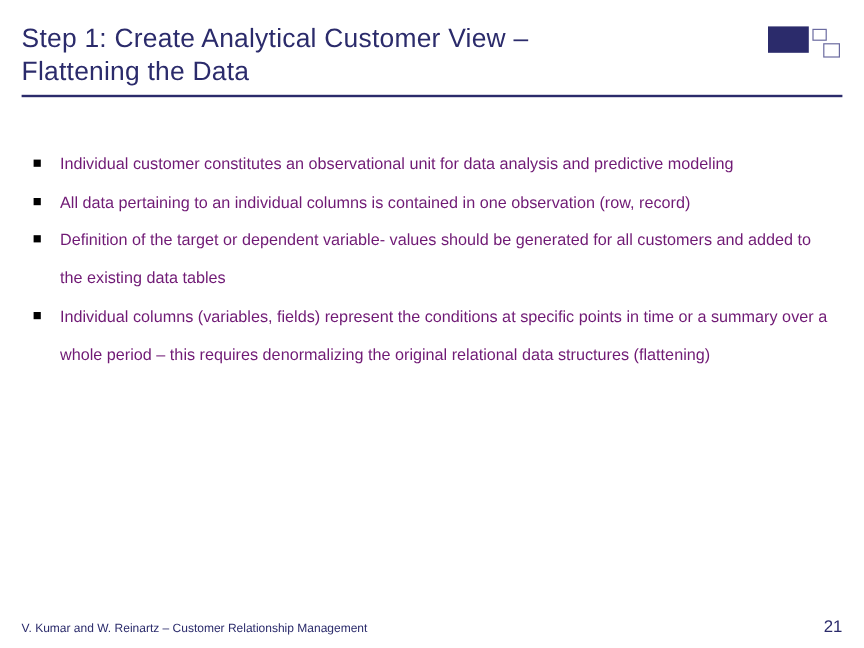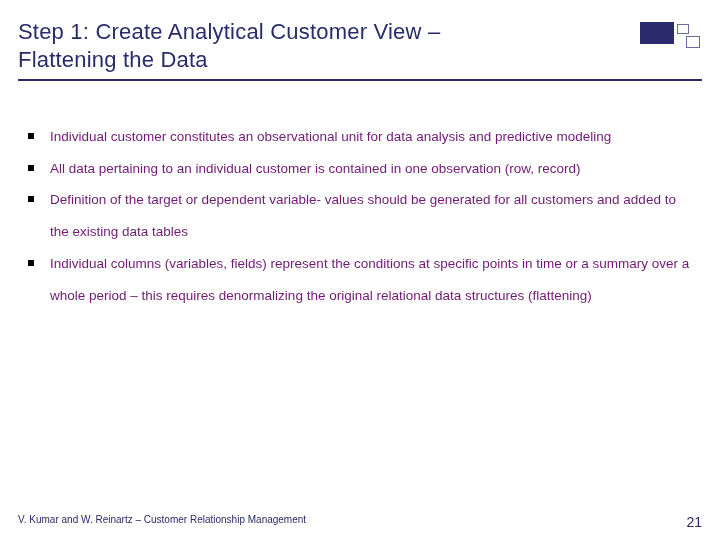--- a/index.html
+++ b/index.html
@@ -96,21 +96,21 @@
     height: 6px;
     background: #000;
   }
   .footer {
     position: absolute;
     left: 18px;
     bottom: 10px;
     right: 18px;
     display: flex;
     justify-content: space-between;
-    align-items: flex-start;
+    align-items: flex-end;
     font-size: 10px;
     color: #2b2b6b;
   }
   .footer .pg {
     color: #2b2b6b;
     font-size: 14px;
   }
 </style>
 </head>
 <body>
@@ -122,21 +122,21 @@
     <div class="sm1"></div>
     <div class="sm2"></div>
   </div>
 
   <h1 class="title">Step 1: Create Analytical Customer View – Flattening the Data</h1>
   <div class="title-underline"></div>
 
   <div class="body">
     <ul class="bullets">
       <li>Individual customer constitutes an observational unit for data analysis and predictive modeling</li>
-      <li>All data pertaining to an individual customer is contained in one observation (row, record)</li>
+      <li>All data pertaining to an individual columns is contained in one observation (row, record)</li>
       <li>Definition of the target or dependent variable-  values should be generated for all customers and added to the existing data tables</li>
       <li>Individual columns (variables, fields) represent the conditions at specific points in time or a summary over a whole period – this requires denormalizing the original relational data structures (flattening)</li>
     </ul>
   </div>
 
   <div class="footer">
     <span>V. Kumar and W. Reinartz – Customer Relationship Management</span>
     <span class="pg">21</span>
   </div>
 

